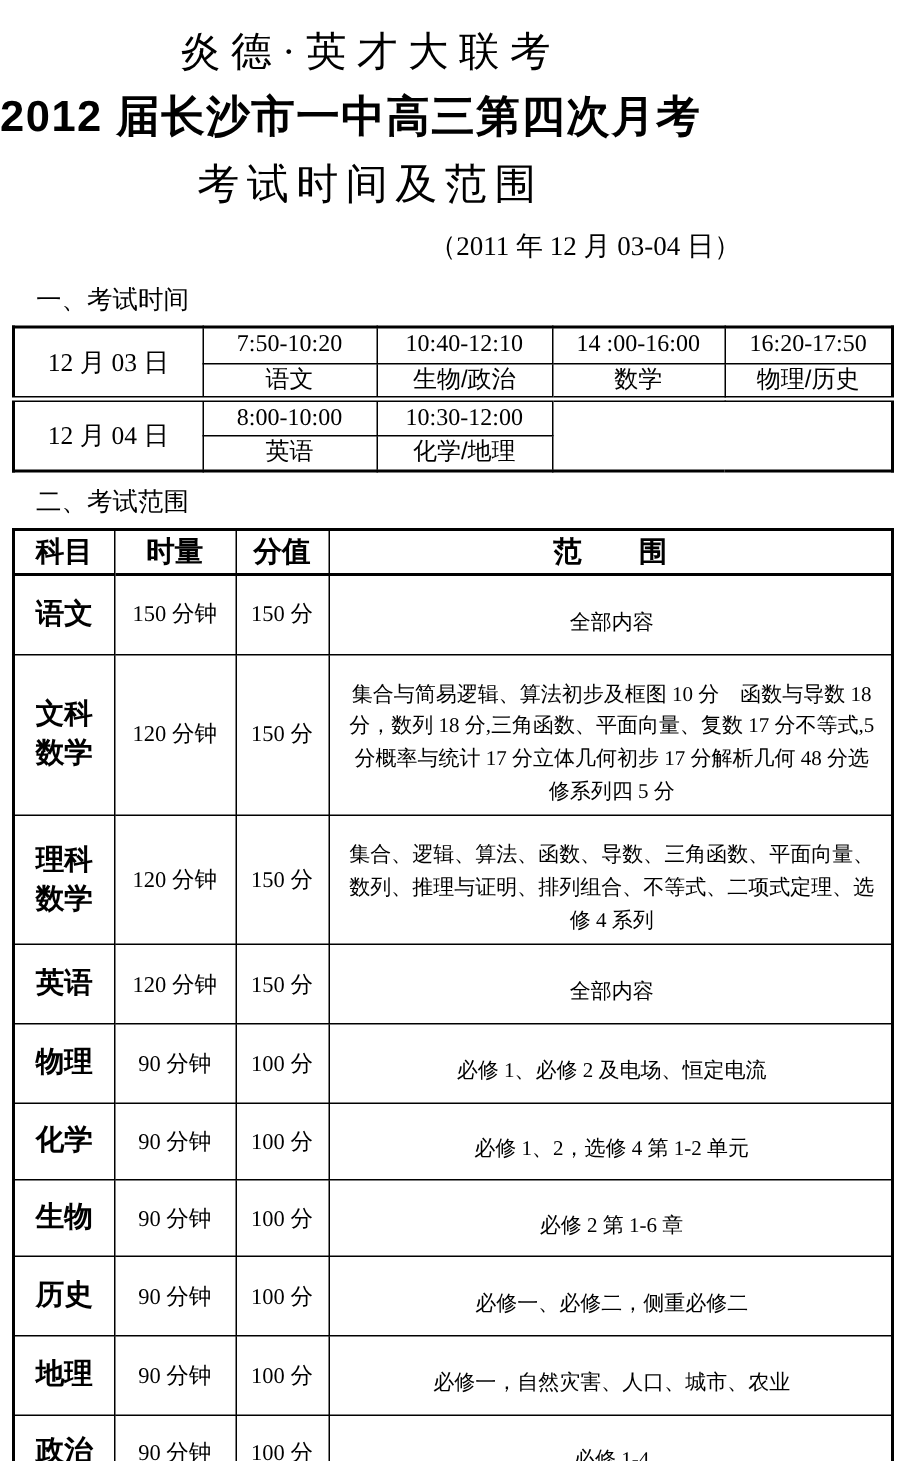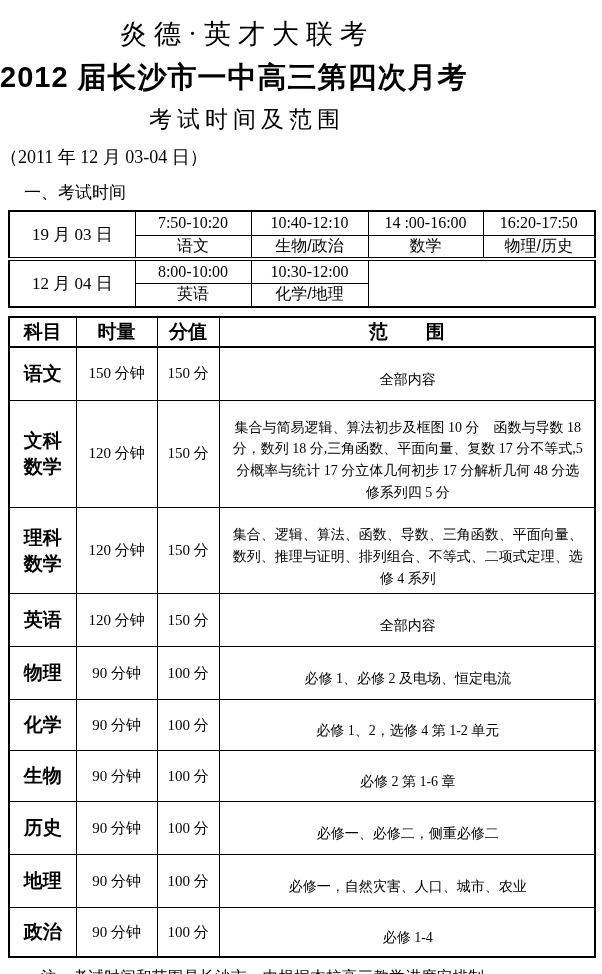--- a/index.html
+++ b/index.html
@@ -22,26 +22,26 @@
   }
   .main-title {
     font-size: 29px;
     font-weight: bold;
     font-family: "Liberation Sans", sans-serif;
     letter-spacing: 1px;
     margin-bottom: 6px;
   }
   .subtitle {
     text-align: center;
-    font-size: 23px;
+    font-size: 28px;
     letter-spacing: 5px;
     margin-bottom: 10px;
   }
   .date-line {
-    text-align: left;
+    text-align: right;
     font-size: 18px;
     margin-bottom: 12px;
   }
 
   
   .section-heading {
     font-family: "Liberation Sans", sans-serif;
     font-size: 17px;
     margin-left: 24px;
     margin-bottom: 6px;
@@ -151,21 +151,21 @@
   <table class="t1">
     <colgroup>
       <col class="col-date">
         <col class="col-s1">
         <col class="col-s2">
         <col class="col-s3">
         <col class="col-s4">
     </colgroup>
     <tbody>
       <tr>
-        <td rowspan="2" class="date-cell">19 月 03 日</td>
+        <td rowspan="2" class="date-cell">12 月 03 日</td>
         <td class="time-cell">7:50-10:20</td>
         <td class="time-cell">10:40-12:10</td>
         <td class="time-cell">14 :00-16:00</td>
         <td class="time-cell">16:20-17:50</td>
       </tr>
       <tr>
         <td class="subject-cell">语文</td>
         <td class="subject-cell">生物/政治</td>
         <td class="subject-cell">数学</td>
         <td class="subject-cell">物理/历史</td>
@@ -176,20 +176,21 @@
         <td class="time-cell">10:30-12:00</td>
         <td rowspan="2" colspan="2"></td>
       </tr>
       <tr>
         <td class="subject-cell">英语</td>
         <td class="subject-cell">化学/地理</td>
       </tr>
     </tbody>
   </table>
 
+  <div class="section-heading">二、考试范围</div>
 
   <table class="t2">
     <colgroup>
       <col class="c-subject">
         <col class="c-duration">
         <col class="c-score">
         <col class="c-scope">
     </colgroup>
     <thead>
       <tr>

